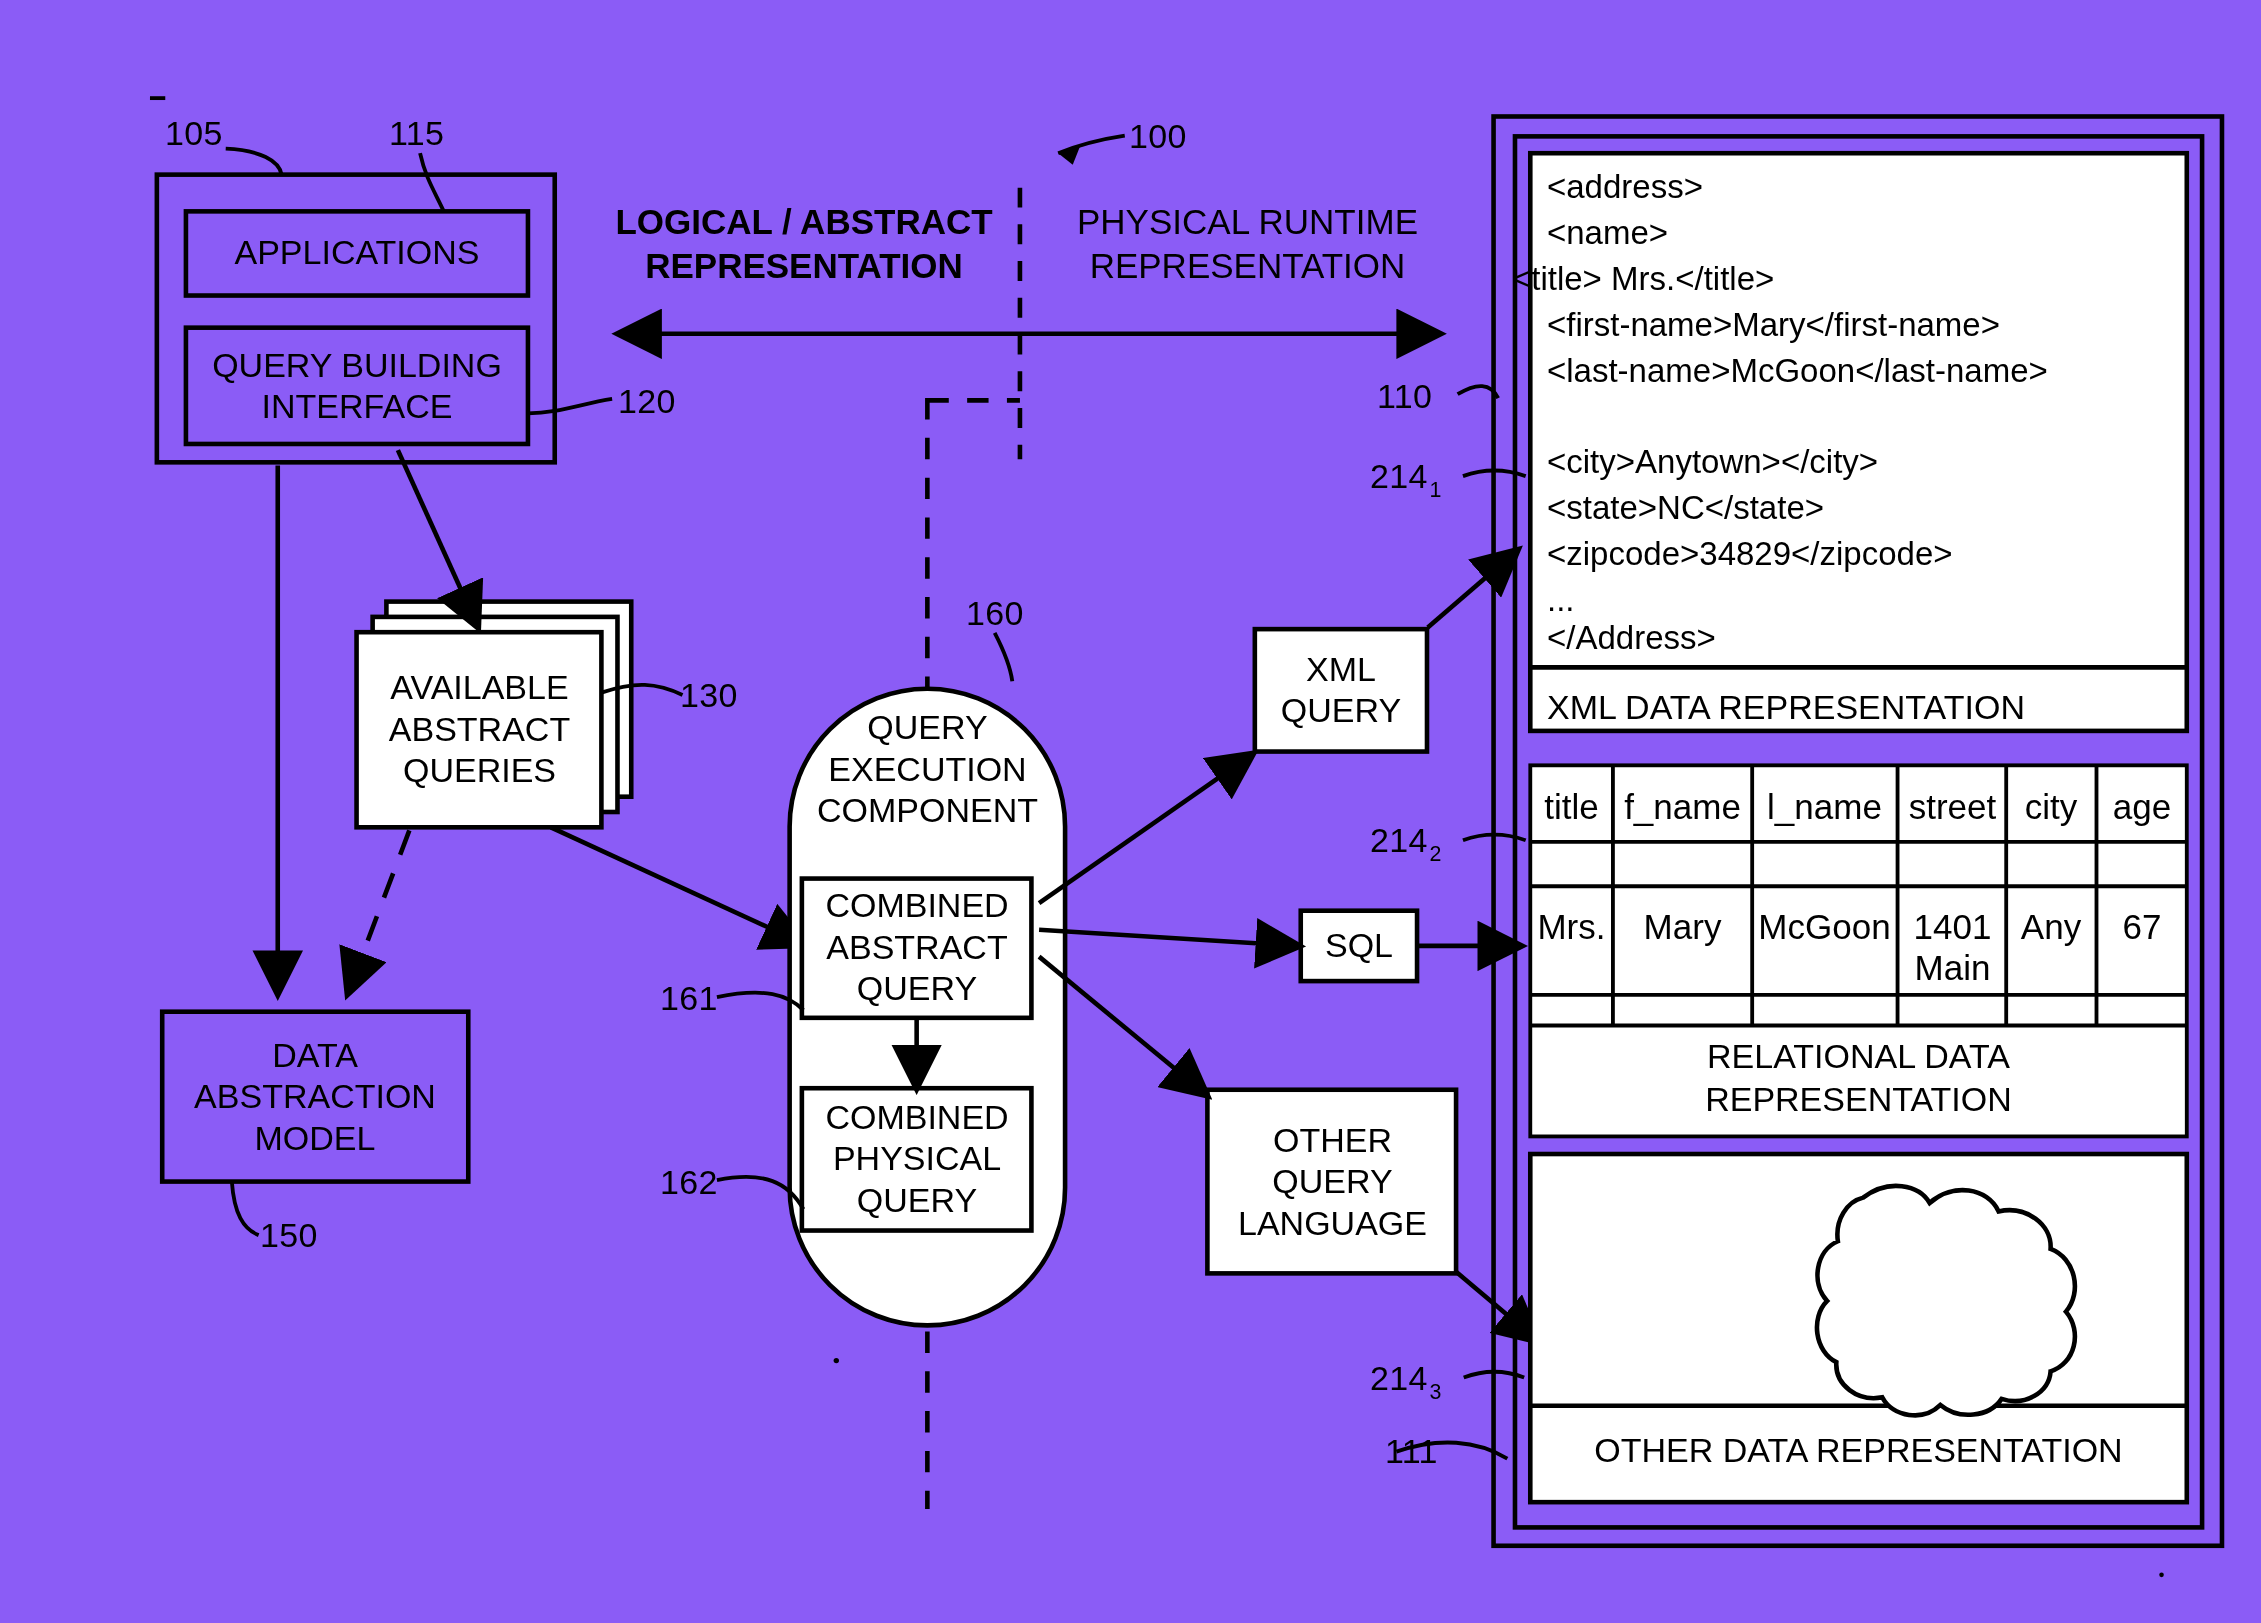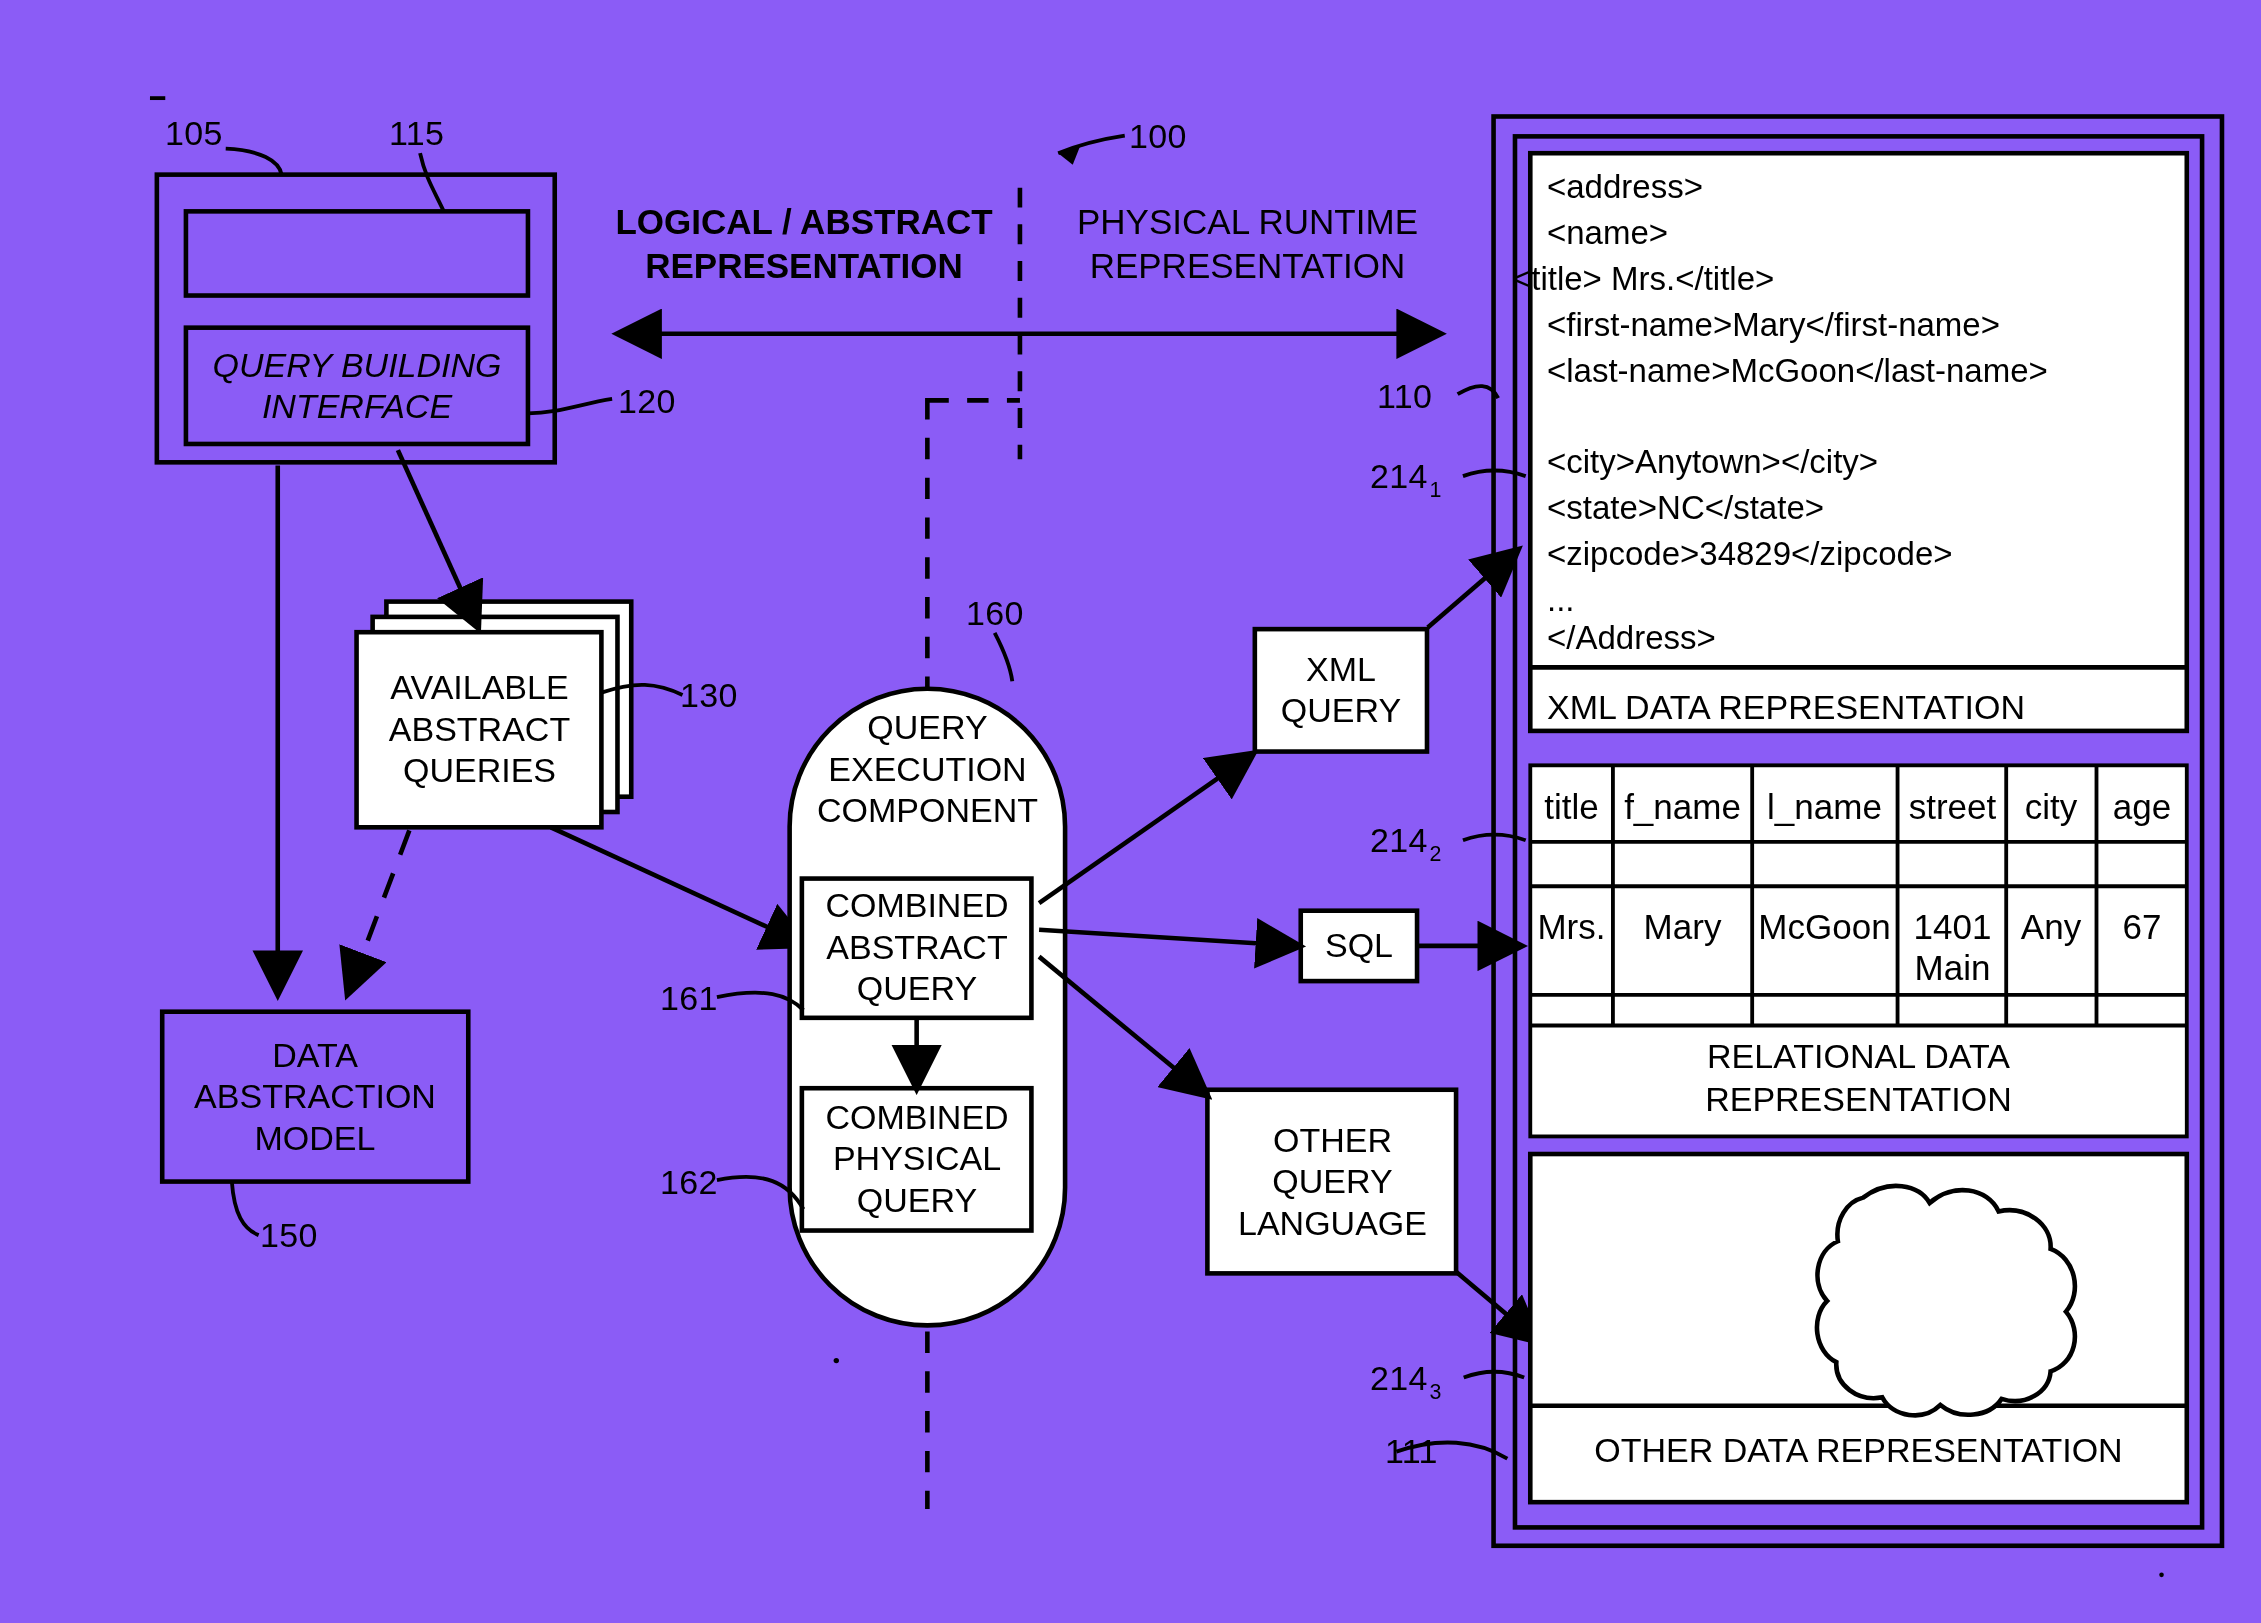--- a/index.html
+++ b/index.html
@@ -252,22 +252,25 @@
 
   <div class="hdr" style="left:605px; top:200px; width:398px;font-weight:bold;">
     <div>LOGICAL / ABSTRACT</div>
     <div>REPRESENTATION</div>
   </div>
   <div class="hdr" style="left:1041px; top:200px; width:413px;">
     <div>PHYSICAL RUNTIME</div>
     <div>REPRESENTATION</div>
   </div>
 
-
-  <div class="boxtext" style="left:186px; top:328px; width:342px; height:116px; flex-direction:column;font-style:italic;">
+  <div class="boxtext" style="left:186px; top:211px; width:342px; height:84px;">
+    <span>APPLICATIONS</span>
+  </div>
+
+  <div class="boxtext" style="left:186px; top:328px; width:342px; height:116px; flex-direction:column;">
     <span>QUERY BUILDING</span>
     <span>INTERFACE</span>
   </div>
 
   <div class="boxtext" style="left:357px; top:632px; width:245px; height:195px; flex-direction:column;">
     <span>AVAILABLE</span>
     <span>ABSTRACT</span>
     <span>QUERIES</span>
   </div>
 

